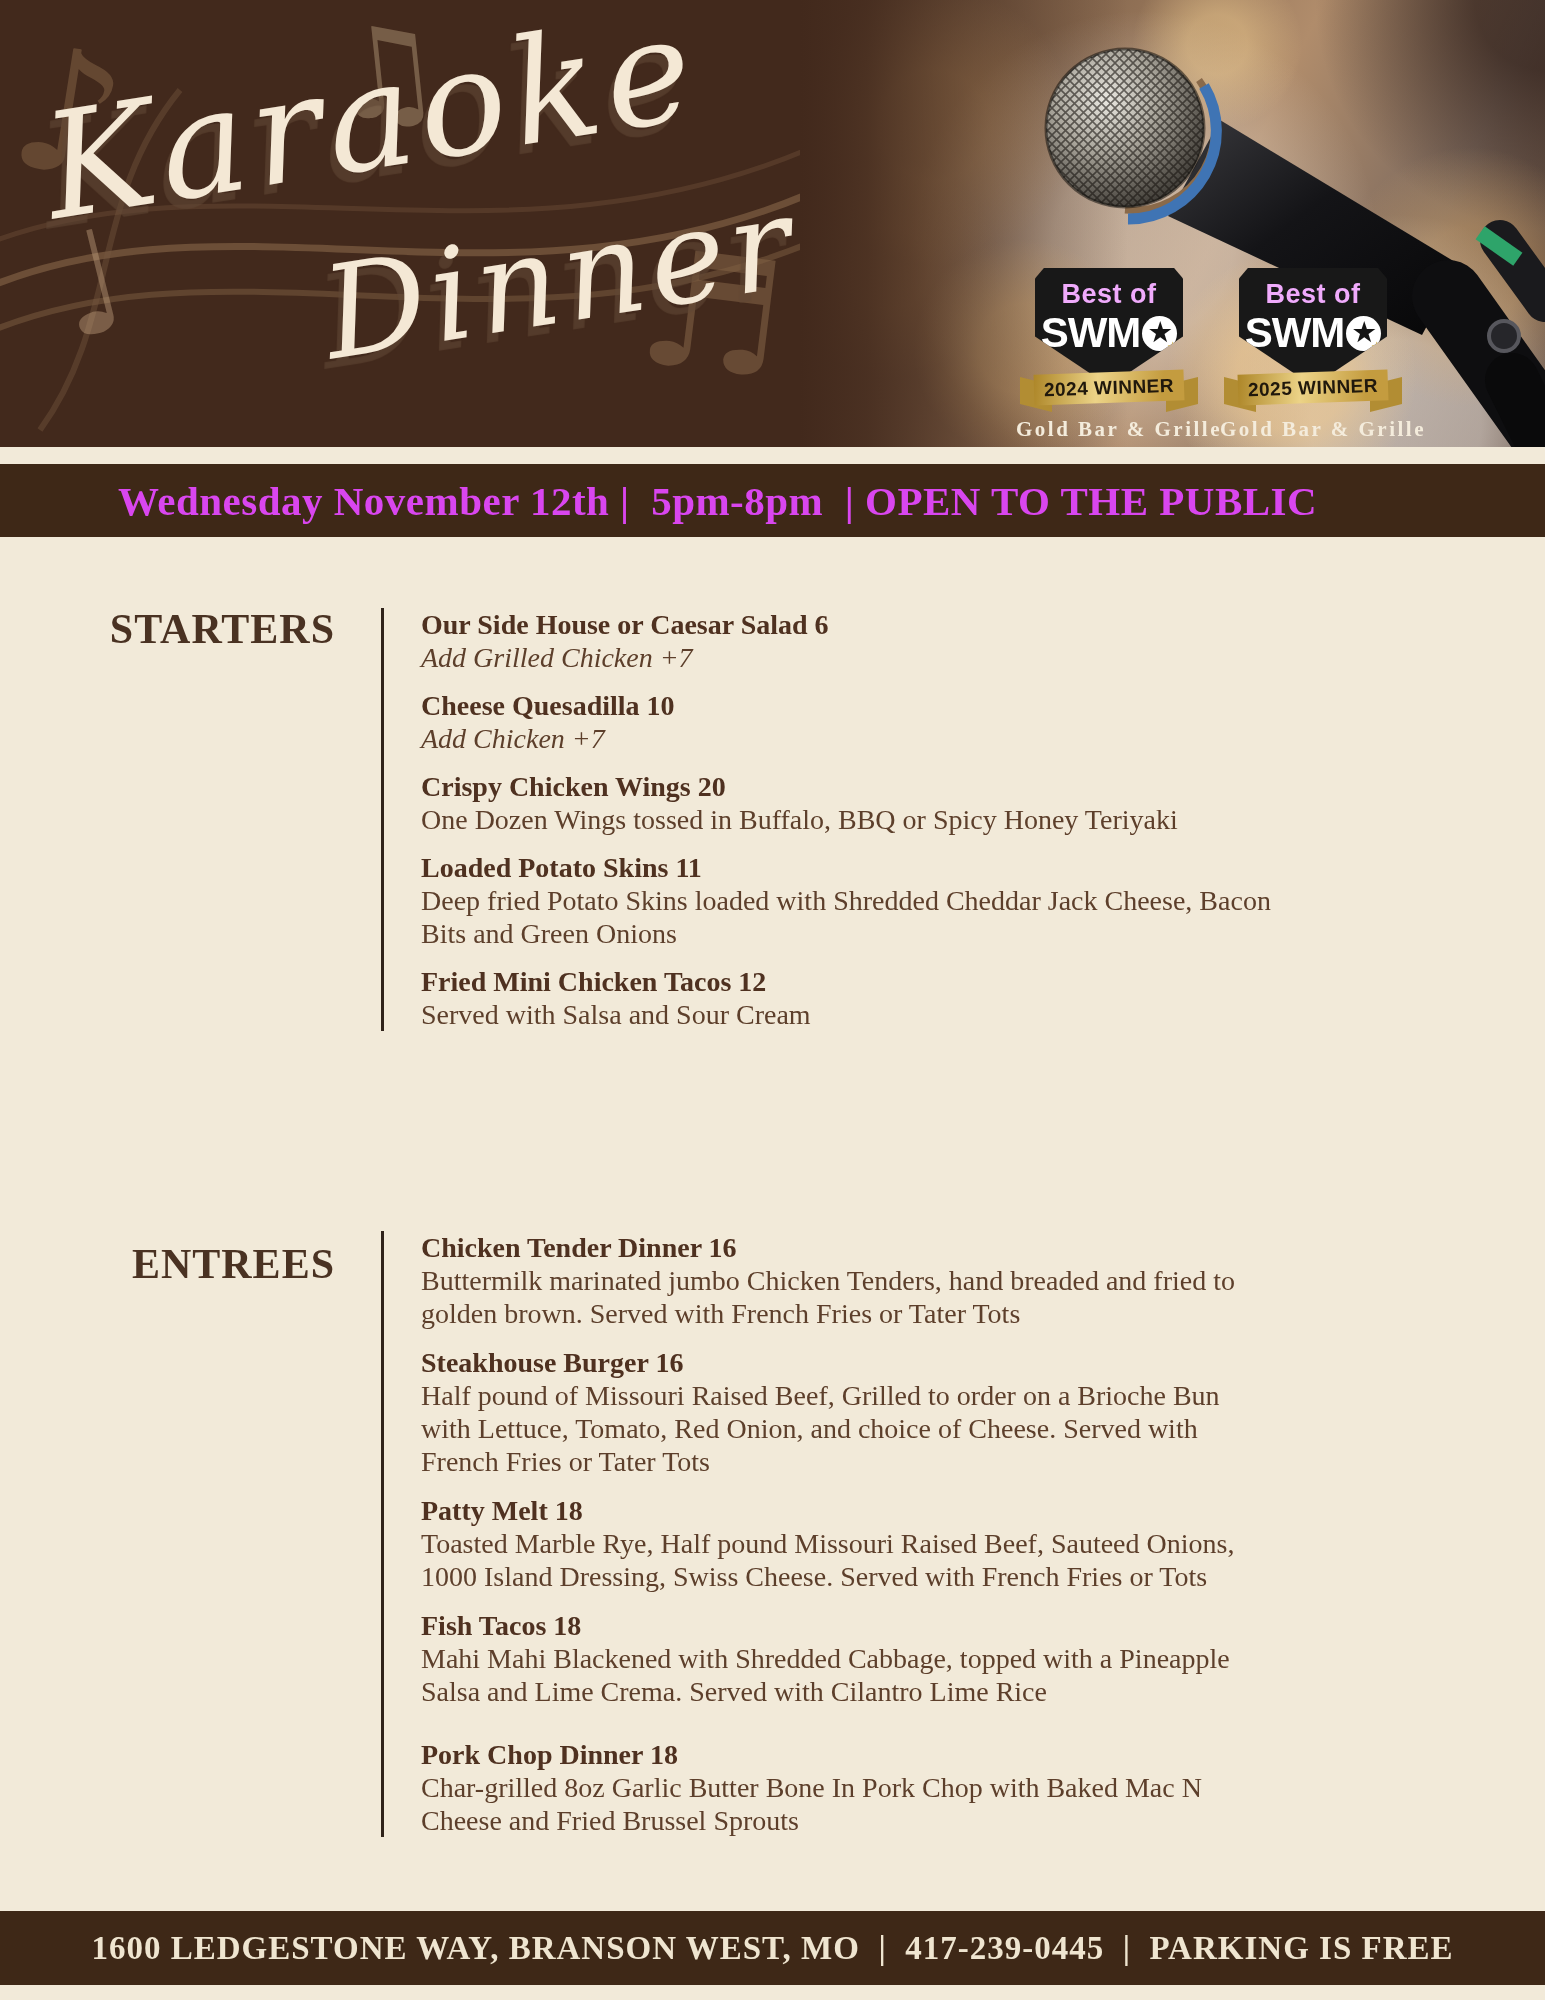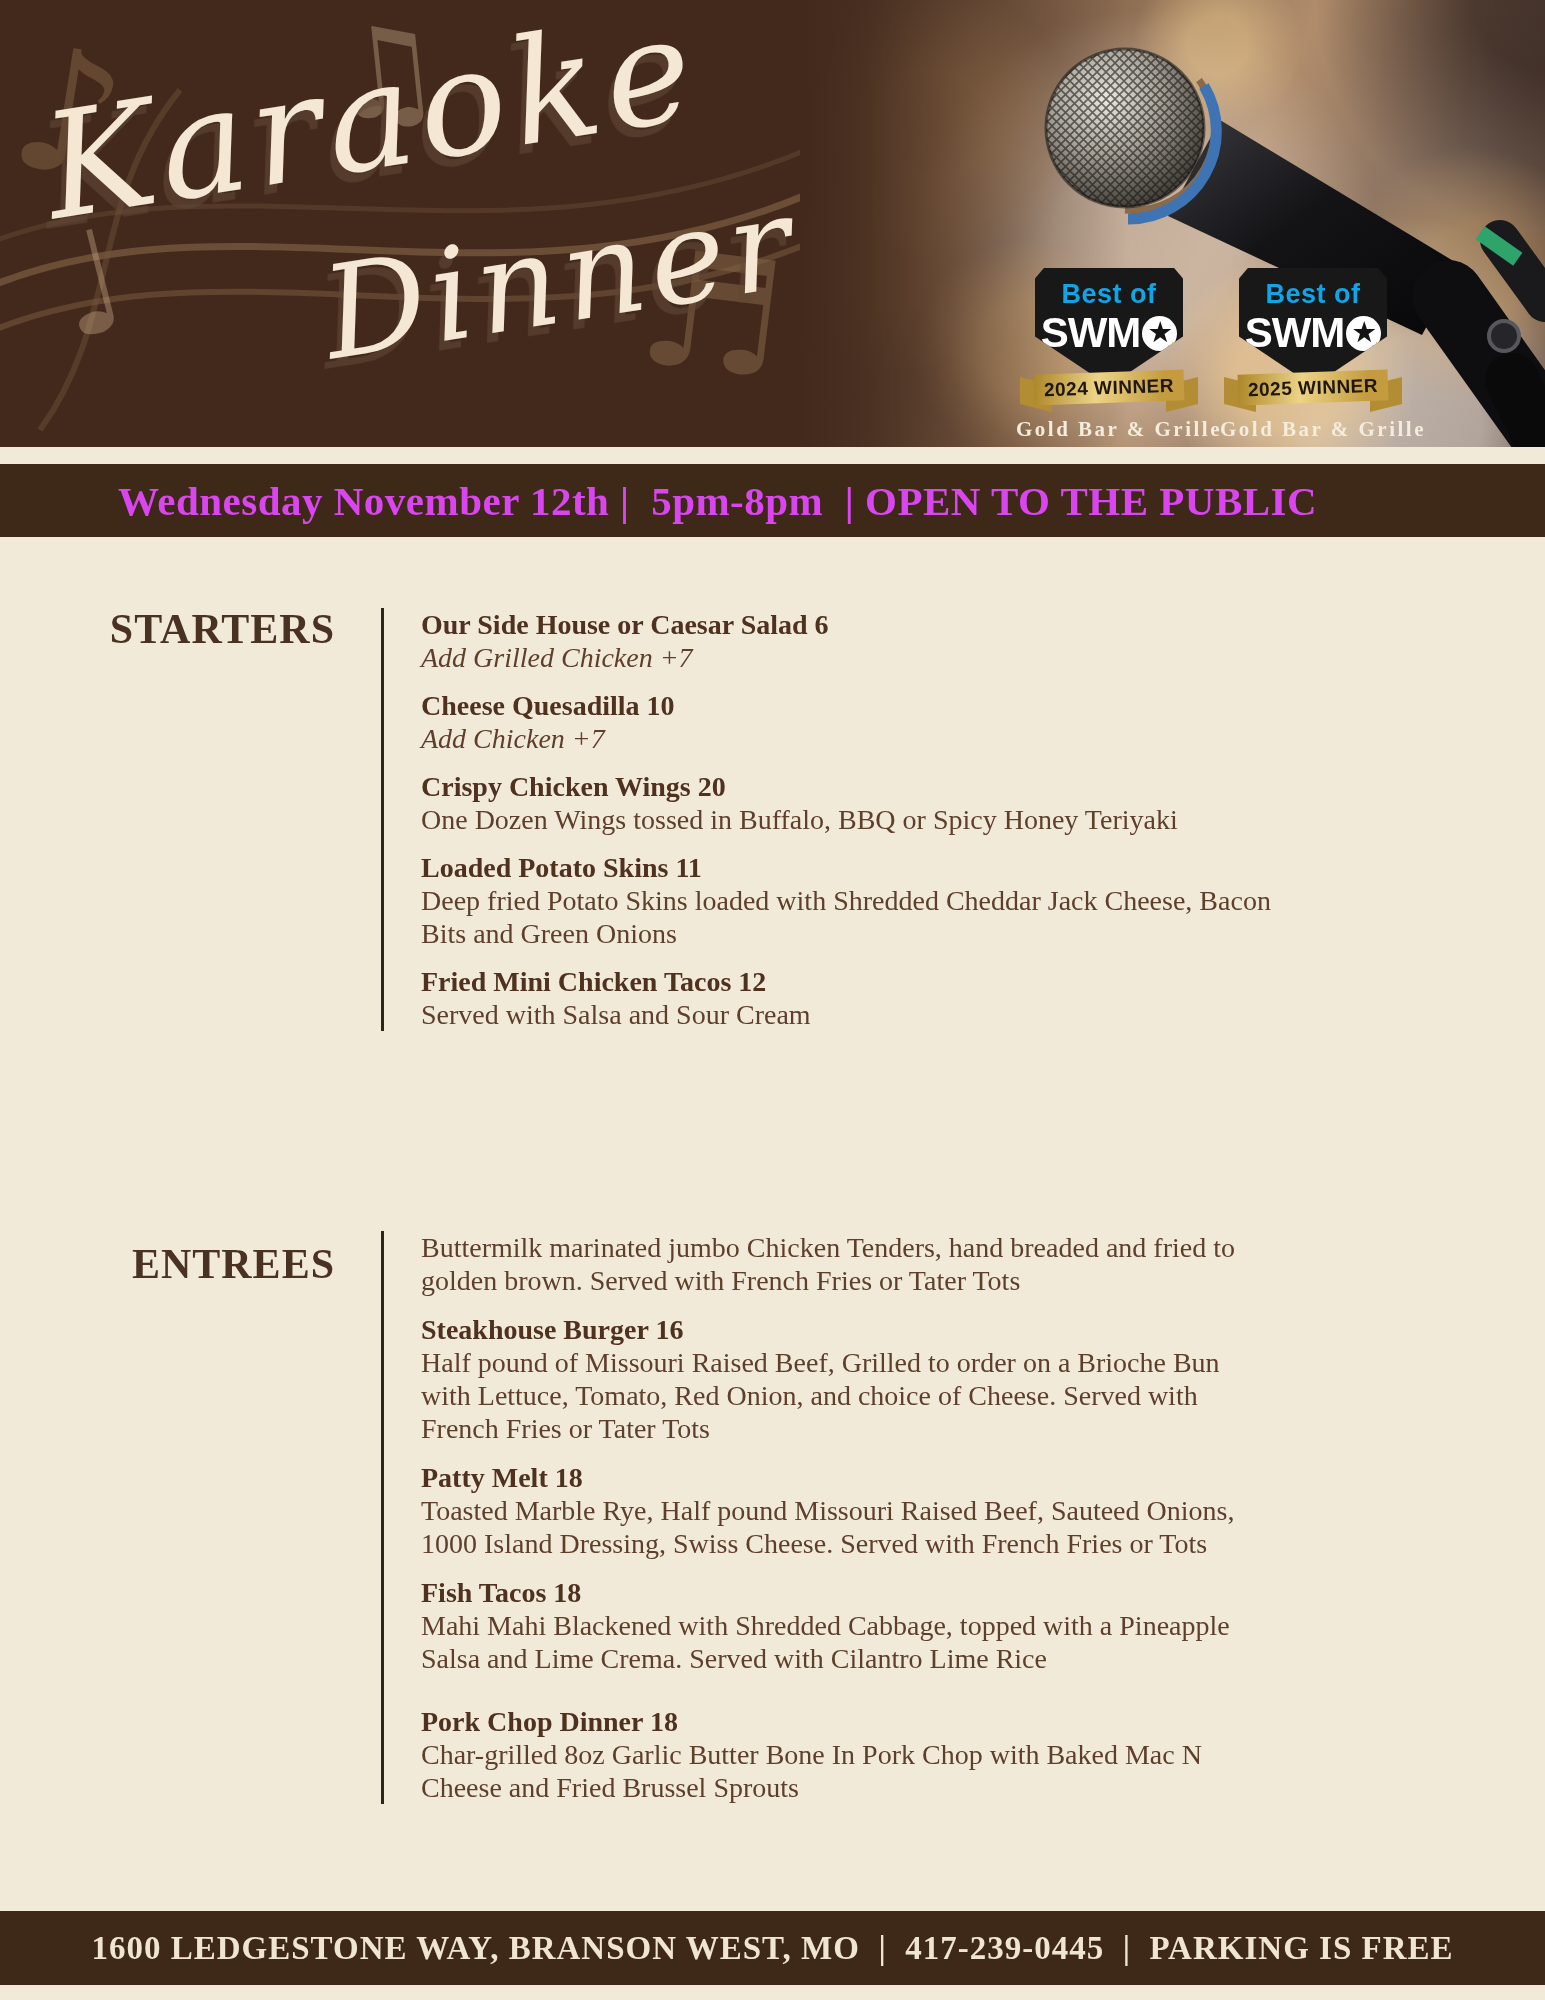--- a/index.html
+++ b/index.html
@@ -56,21 +56,21 @@
   }
   .w1 { left:42px;  top:44px;  font-size:146px; letter-spacing:6px; transform:rotate(-9deg); }
   .w2 { left:322px; top:214px; font-size:128px; letter-spacing:5px; transform:rotate(-9deg); }
 
   
   .badge { position:absolute; top:268px; width:186px; text-align:center; z-index:7;
            font-family:"Liberation Sans","DejaVu Sans",sans-serif; }
   .b1 { left:1016px; } .b2 { left:1220px; }
   .shield { position:relative; margin:0 auto; width:148px; height:118px; background:#181818;
             clip-path:polygon(6% 0,94% 0,100% 9%,100% 58%,50% 100%,0 58%,0 9%); }
-  .best-of { padding-top:11px; font-size:27px; font-weight:800; color:#0ea5e9; letter-spacing:.5px; }
+  .best-of { padding-top:11px; font-size:27px; font-weight:800; color:#f0abfc; letter-spacing:.5px; }
   .swmo { display:flex; justify-content:center; align-items:center; margin-top:2px;
           font-size:42px; font-weight:800; color:#fff; letter-spacing:-1px; line-height:1; }
   .o-ring { position:relative; width:35px; height:35px; margin-left:2px; border-radius:50%;
             background:#fff; display:flex; align-items:center; justify-content:center; }
   .o-star { font-size:29px; color:#141414; font-family:"DejaVu Sans",sans-serif; line-height:1; padding-bottom:2px; }
   .o-mini { position:absolute; right:0px; bottom:-2px; font-size:13px; color:#d6b13f;
             font-family:"DejaVu Sans",sans-serif; line-height:1; }
   .ribbon { position:relative; margin:-14px auto 0; width:180px; height:34px; z-index:2; }
   .ribbon::before, .ribbon::after {
     content:""; position:absolute; top:9px; width:32px; height:27px; background:#b28d33; }
@@ -237,20 +237,21 @@
           <div class="item-name">Fried Mini Chicken Tacos 12</div>
           <div class="item-desc">Served with Salsa and Sour Cream</div>
         </div>
       </div>
     </section>
 
     <section class="menu-section entrees">
       <h2 class="section-title">ENTREES</h2>
       <div class="items">
         <div class="item">
+          <div class="item-name">Chicken Tender Dinner 16</div>
           <div class="item-desc">Buttermilk marinated jumbo Chicken Tenders, hand breaded and fried to
 golden brown. Served with French Fries or Tater Tots</div>
         </div>
         <div class="item">
           <div class="item-name">Steakhouse Burger 16</div>
           <div class="item-desc">Half pound of Missouri Raised Beef, Grilled to order on a Brioche Bun
 with Lettuce, Tomato, Red Onion, and choice of Cheese. Served with
 French Fries or Tater Tots</div>
         </div>
         <div class="item">

